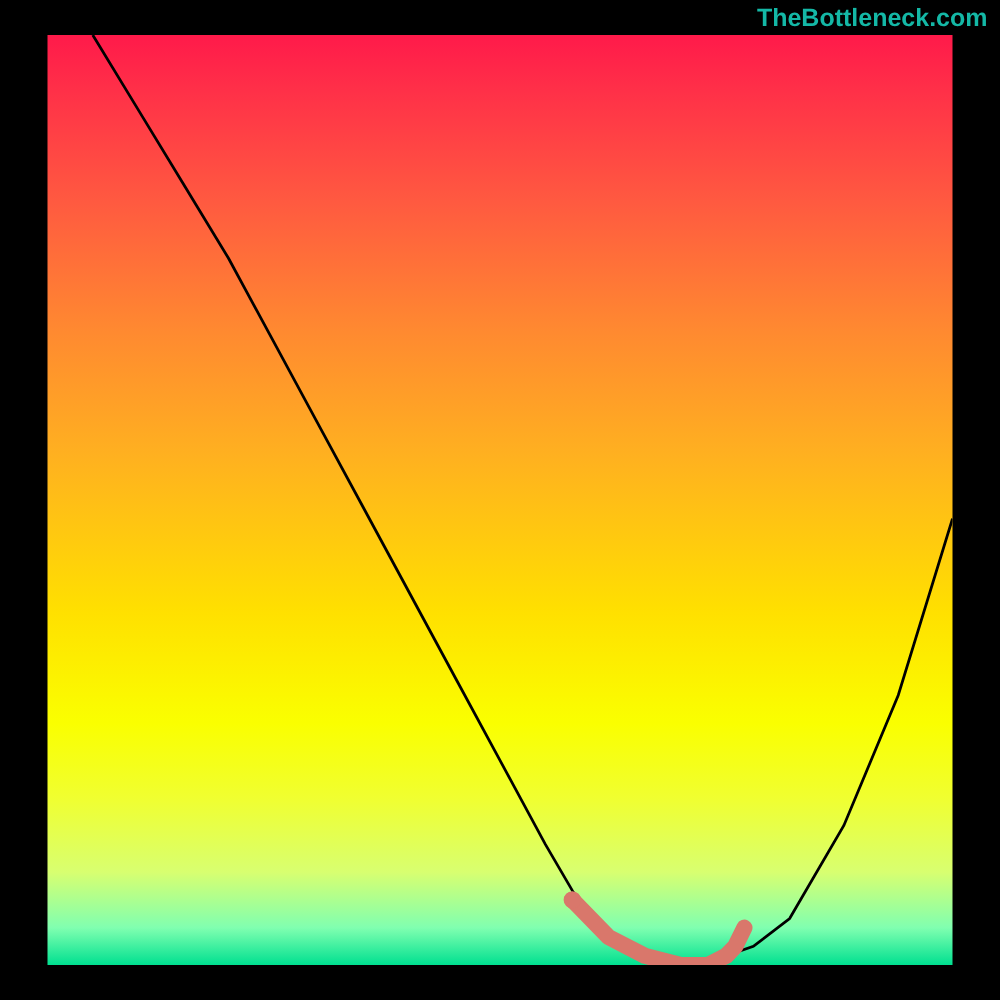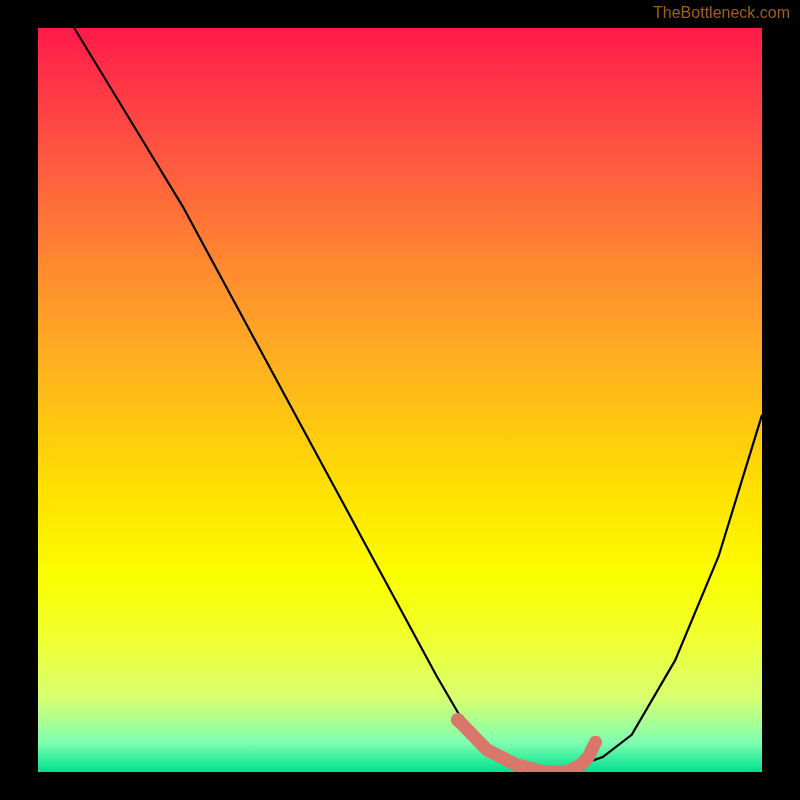--- a/index.html
+++ b/index.html
@@ -8,23 +8,23 @@
     width: 800px;
     height: 800px;
     background: #000;
     position: relative;
     font-family: Arial, sans-serif;
   }
   .watermark {
     position: absolute;
     top: 4px;
     right: 10px;
-    color: #a16207;
-    font-size: 16px;
-    font-weight: normal;
+    color: #14b8a6;
+    font-size: 20px;
+    font-weight: bold;
     z-index: 10;
   }
   .plot-area {
     position: absolute;
     left: 38px;
     top: 28px;
     width: 724px;
     height: 744px;
   }
   .gradient-bg {

